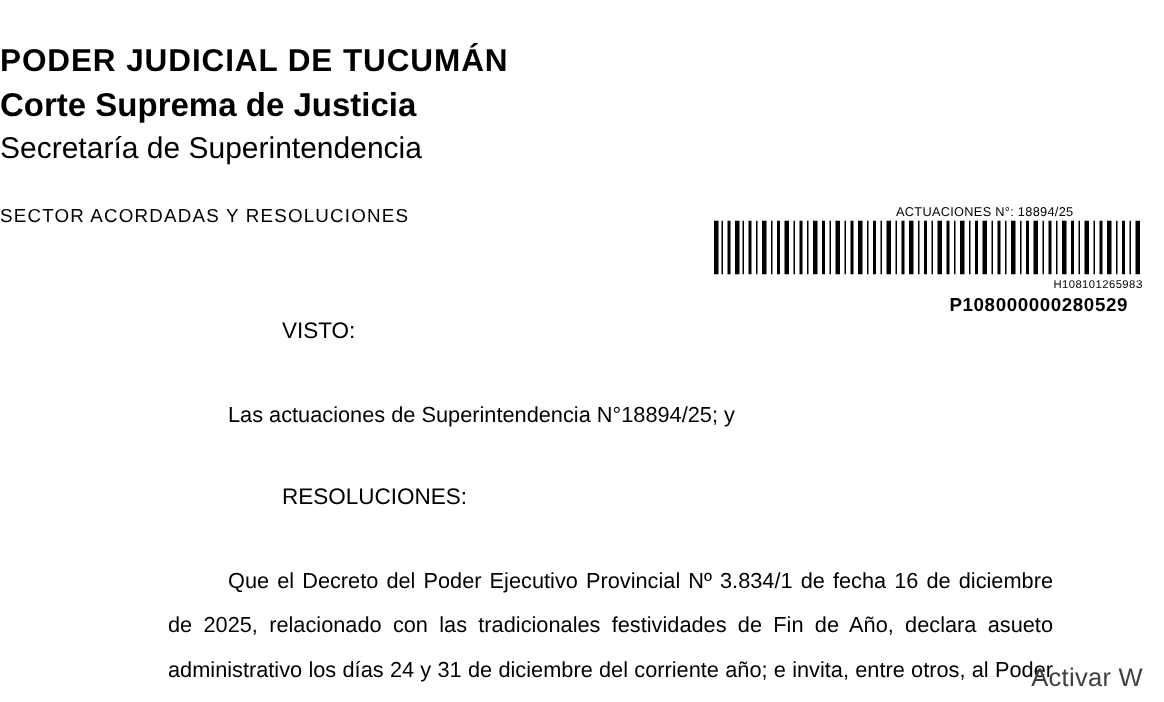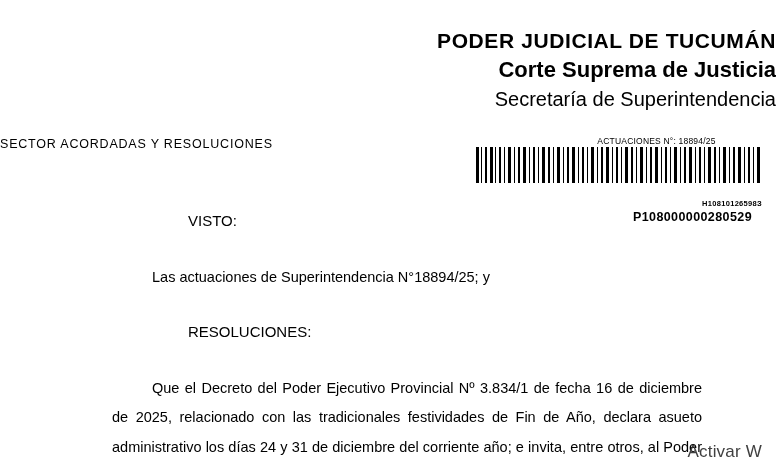--- a/index.html
+++ b/index.html
@@ -15,21 +15,21 @@
     color: #000000;
     position: relative;
   }
   .page {
     position: relative;
     width: 776px;
     height: 468px;
     background: #ffffff;
   }
   .header {
-    text-align: right;
+    text-align: left;
     padding-top: 28px;
   }
   .title-main {
     font-size: 21px;
     font-weight: bold;
     letter-spacing: 0.6px;
     line-height: 1.25;
   }
   .title-sub1 {
     font-size: 22px;
@@ -65,23 +65,22 @@
   }
   .barcode {
     height: 36px;
     width: 290px;
     margin-left: auto;
     display: block;
   }
   .barcode-sub {
     font-size: 7.5px;
     letter-spacing: 0.3px;
-    margin-top: 16px;
+    margin-top: 2px;
     margin-right: 2px;
-    font-weight: bold;
   }
   .barcode-code {
     font-size: 12.5px;
     font-weight: bold;
     letter-spacing: 0.4px;
     margin-top: 2px;
     margin-right: 12px;
   }
   .body-text {
     position: absolute;

